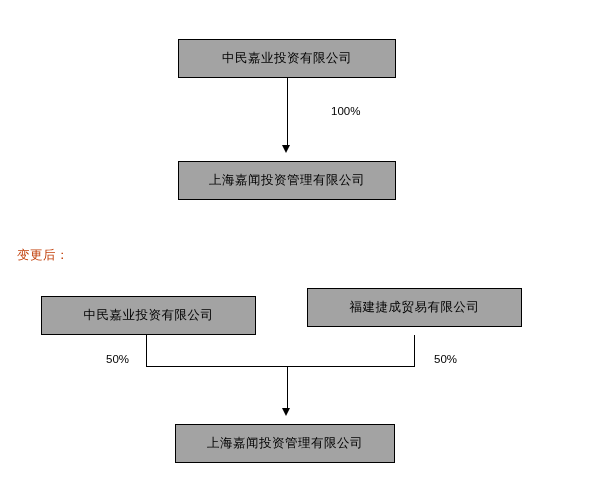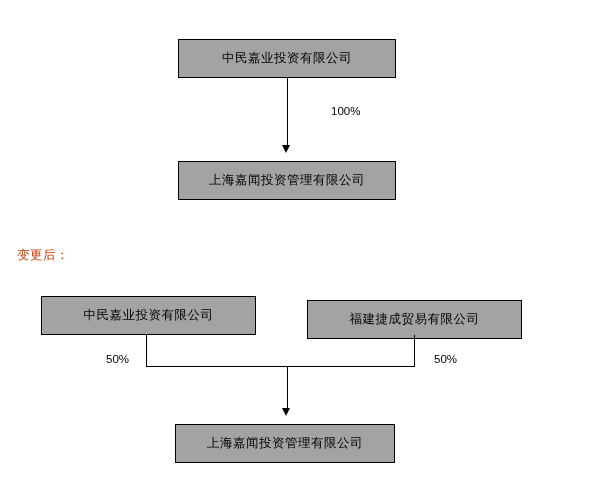--- a/index.html
+++ b/index.html
@@ -83,21 +83,21 @@
   <div class="node" style="left:178px; top:161px; width:218px; height:39px;">
     <span>上海嘉闻投资管理有限公司</span>
   </div>
 
   <div class="section-label" style="left:17px; top:247px;">变更后：</div>
 
   <div class="node" style="left:41px; top:296px; width:215px; height:39px;">
     <span>中民嘉业投资有限公司</span>
   </div>
 
-  <div class="node" style="left:307px; top:300px; width:215px; height:39px;align-items:center;">
+  <div class="node" style="left:307px; top:288px; width:215px; height:39px;align-items:center;">
     <span>福建捷成贸易有限公司</span>
   </div>
 
   <div class="line-v" style="left:146px; top:335px; height:31px;"></div>
 
   <div class="line-v" style="left:414px; top:335px; height:31px;"></div>
 
   <div class="line-h" style="left:146px; top:366px; width:269px;"></div>
 
   <div class="line-v" style="left:287px; top:366px; height:42px;"></div>

